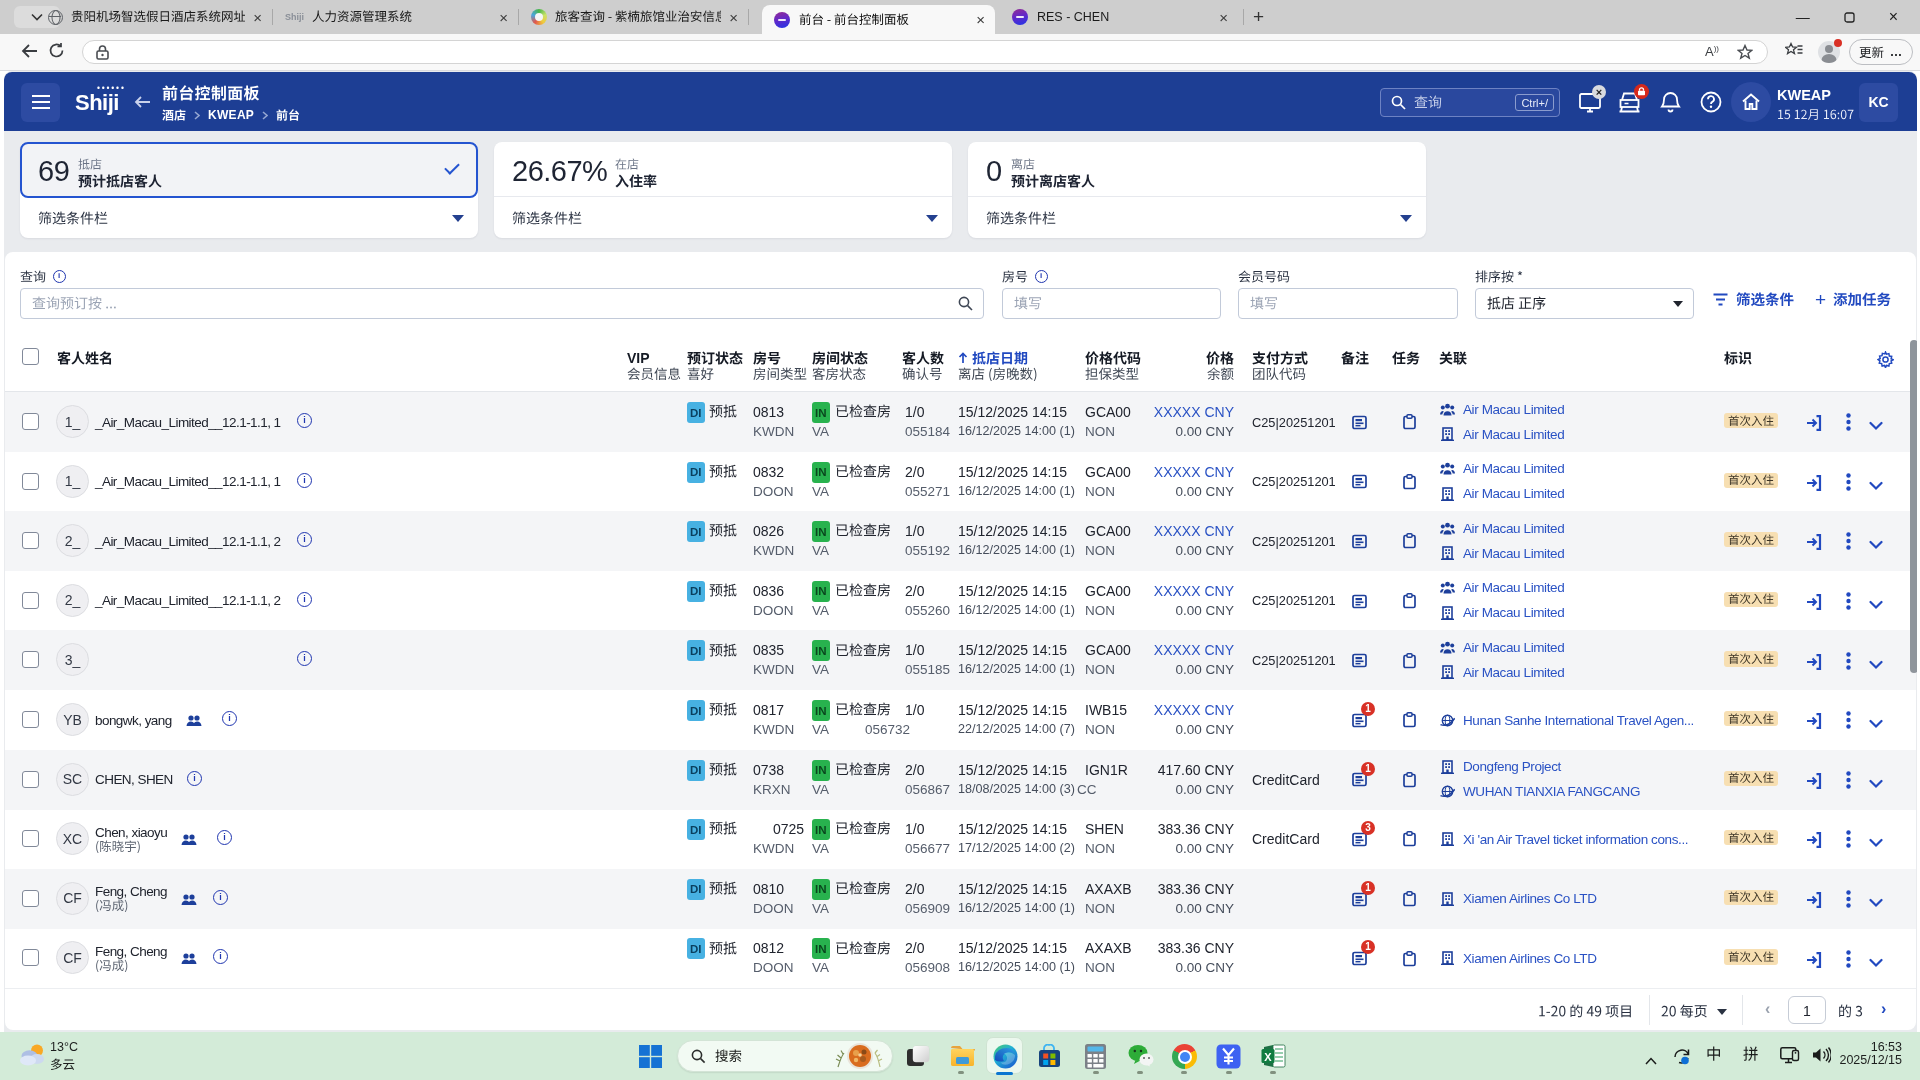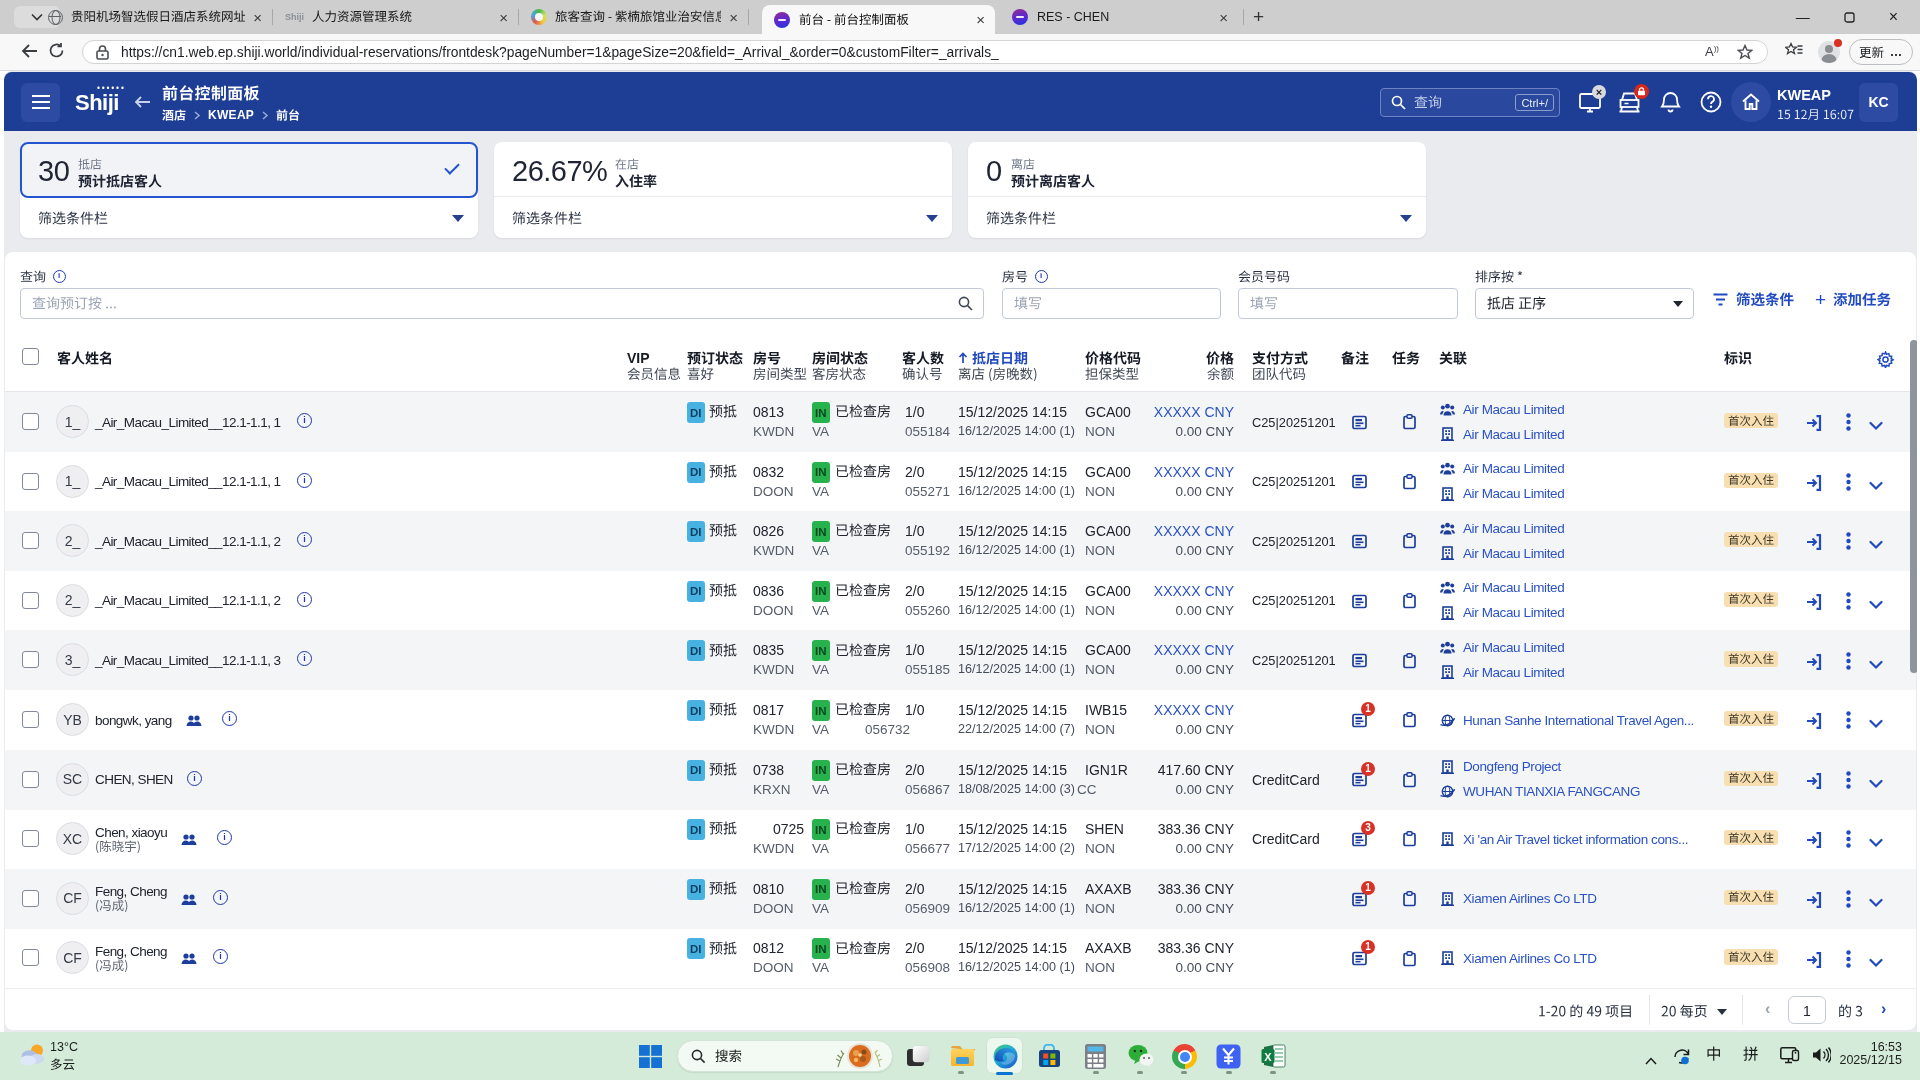--- a/index.html
+++ b/index.html
@@ -196,21 +196,20 @@
     </svg></div>
 <div class="abs tbico" style="left:48px;top:42px"><svg width="17" height="17" viewBox="0 0 17 17">
       <path d="M14.5 8.5 a6 6 0 1 1 -1.8 -4.3 M13 1 v3.5 h-3.5" fill="none" stroke="#3a3d41" stroke-width="1.7"></path>
     </svg></div>
 <div id="urlpill">
     <svg width="13" height="15" viewBox="0 0 13 15" style="margin:0 12px 0 13px">
       <rect x="1" y="6" width="11" height="8" rx="1.5" fill="none" stroke="#4a4d52" stroke-width="1.6"></rect>
       <path d="M3.5 6 V4 a3 3 0 0 1 6 0 V6" fill="none" stroke="#4a4d52" stroke-width="1.6"></path>
       <circle cx="6.5" cy="10" r="1.2" fill="#4a4d52"></circle>
     </svg>
-    <span>https://cn1.web.ep.shiji.world/individual-reservations/frontdesk?pageNumber=1&amp;pageSize=20&amp;field=_Arrival_&amp;order=0&amp;customFilter=_arrivals_</span>
     <span style="flex:1"></span>
     <span style="font-size:13px;color:#3c3f43;margin-right:18px">A<sup style="font-size:8px">))</sup></span>
     <svg width="16" height="16" viewBox="0 0 16 16" style="margin-right:14px">
       <path d="M8 1.5 L10 6 L14.8 6.3 L11 9.4 L12.3 14.2 L8 11.5 L3.7 14.2 L5 9.4 L1.2 6.3 L6 6 Z" fill="none" stroke="#4a4d52" stroke-width="1.4"></path>
     </svg>
   </div>
 <div class="abs" style="left:1785px;top:42px"><svg width="18" height="16" viewBox="0 0 18 16">
       <path d="M6 1.5 L7.6 5 L11.5 5.3 L8.5 7.8 L9.5 11.6 L6 9.5 L2.5 11.6 L3.5 7.8 L0.5 5.3 L4.4 5 Z" fill="none" stroke="#3a3d41" stroke-width="1.3"></path>
       <path d="M12.5 4 h5 M12.5 7.5 h5 M12.5 11 h5" stroke="#3a3d41" stroke-width="1.4"></path>
     </svg></div>
@@ -328,21 +327,21 @@
             <use href="#q74" x="4778"></use>
             <use href="#q75" x="5056"></use>
             <use href="#q76" x="5611"></use>
           </g>
         </svg></div>
       <div class="hbox" style="left:1855px;top:11px;width:39px;height:39px;text-align:center;line-height:39px;color:#fff;font-size:14px;font-weight:bold">KC</div>
     </div>
     <div class="card" style="left:16px">
       <div class="cardtop sel"></div>
       <span class="checkmk" style="left:425px;top:21px"></span>
-      <span class="num" style="top:13px">30</span>
+      <span class="num" style="top:13px">69</span>
       <span class="lbl1" style="left:58px;top:16px"><svg width="24" height="12" viewBox="0 0 24 12" style="vertical-align:-1.4px;">
           <g transform="translate(0,10.6) scale(0.012000)" fill="#6b7486">
             <use href="#q1" x="0"></use>
             <use href="#q28" x="1000"></use>
           </g>
         </svg></span>
       <span class="lbl2" style="left:58px;top:31px"><svg width="84" height="15" viewBox="0 0 84 15" style="vertical-align:-2.7px;">
           <g transform="translate(0,12.3) scale(0.014000)" fill="#1e2433">
             <use href="#q77" x="0"></use>
             <use href="#q78" x="1000"></use>
@@ -1051,23 +1050,20 @@
             <circle cx="2.5" cy="9" r="2.2" fill="#2149c0"></circle>
             <circle cx="2.5" cy="15.5" r="2.2" fill="#2149c0"></circle>
           </svg></span>
         <span class="cell" style="left:1864px;top:25px"><svg class="ic" width="14" height="10" viewBox="0 0 14 10" style="">
             <path d="M1.5 2 L7 7.5 L12.5 2" fill="none" stroke="#2149c0" stroke-width="2.2" stroke-linecap="round"></path>
           </svg></span>
       </div>
       <div class="row odd" style="top:378.4px">
         <span class="cbx"></span>
         <span class="ava">3_</span>
-        <div class="nameflex">
-          <div class="nm">_Air_Macau_Limited__12.1-1.1, 3</div>
-        </div>
         <span class="cell" style="left:292px;top:21px"><span class="inf"></span></span>
         <span class="cell l1" style="left:682px;top:10px"><span class="badge bdi">DI</span><span style="margin-left:4px"><svg width="28" height="15" viewBox="0 0 28 15" style="vertical-align:-2.7px;">
               <g transform="translate(0,12.3) scale(0.014000)" fill="#20242e">
                 <use href="#q0" x="0"></use>
                 <use href="#q1" x="1000"></use>
               </g>
             </svg></span></span>
         <span class="cell l1" style="left:748px">0835</span>
         <span class="cell l2" style="left:748px">KWDN</span>
         <span class="cell l1" style="left:807px;top:10px"><span class="badge bin">IN</span><span style="margin-left:5px"><svg width="56" height="15" viewBox="0 0 56 15" style="vertical-align:-2.7px;">

